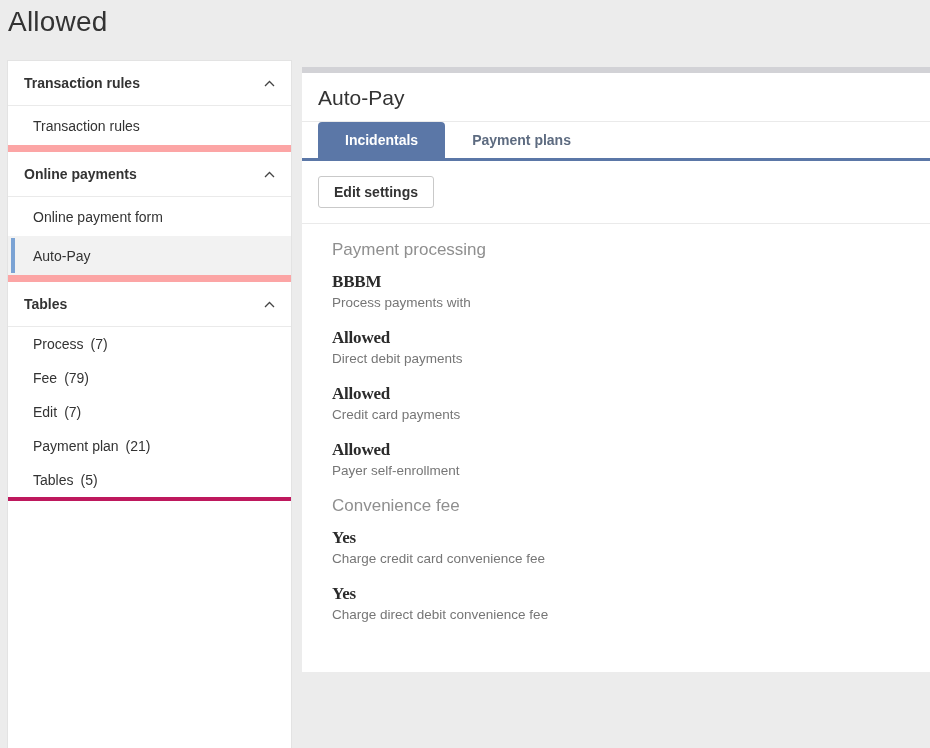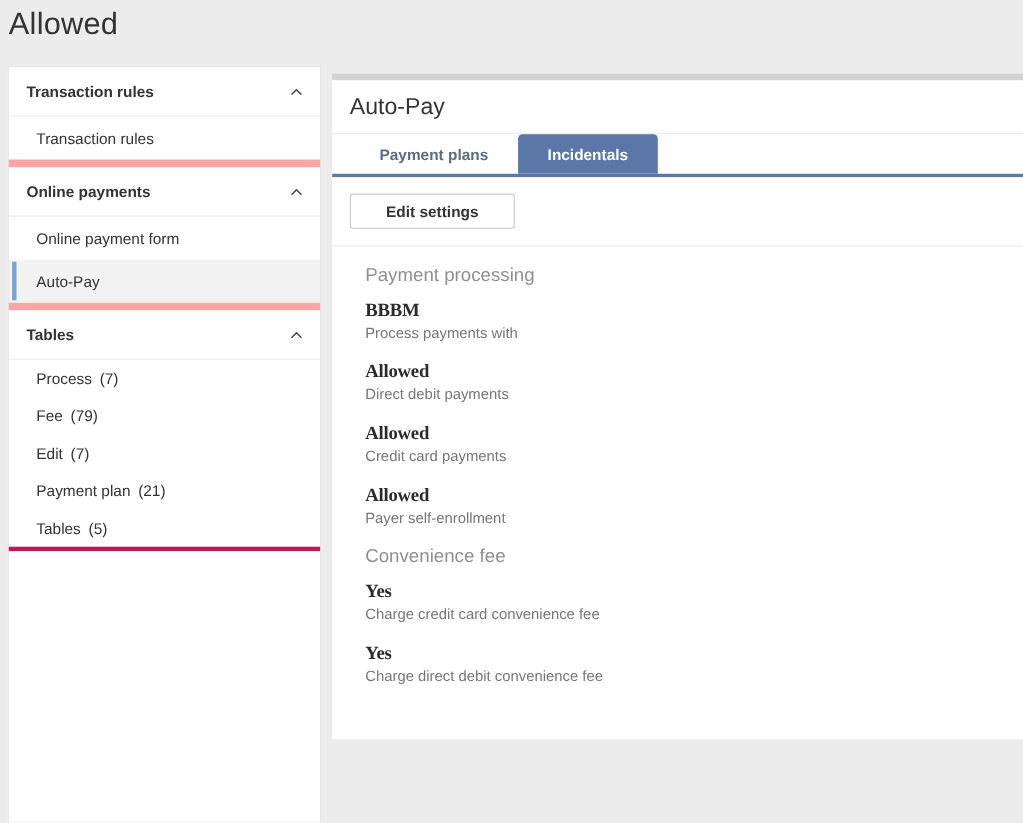--- a/index.html
+++ b/index.html
@@ -50,21 +50,21 @@
     border-bottom:3px solid #5b77a7;
   }
   .tab {
     padding:10px 27px; font-size:14px; font-weight:bold; color:#5d6b80;
     cursor:pointer; white-space:nowrap;
   }
   .tab.active { background:#5b77a7; color:#fff; border-radius:4px 4px 0 0; }
   .btn-row { padding:15px 16px; }
   .btn {
     background:#fff; border:1px solid #c9c9c9; border-radius:3px;
-    padding:7px 32px; font-size:14px; font-weight:bold; color:#333;
+    padding:7px 15px; font-size:14px; font-weight:bold; color:#333;
     font-family:"Liberation Sans", sans-serif; cursor:pointer;
   }
   .divider { height:1px; background:#eaeaea; }
   .settings { padding:16px 16px 32px 30px; }
   .section-heading { font-size:17px; color:#8f8f8f; margin:0 0 12px; line-height:20px; }
   .field { margin-bottom:17px; }
   .field-value { font-size:17px; font-weight:bold; color:#2b2b2b; line-height:20px; letter-spacing:-0.2px;font-family:Liberation Serif, serif; }
   .field-label { font-size:13.5px; color:#767676; margin-top:3px; line-height:16px; }
 </style>
 </head>
@@ -140,22 +140,22 @@
 
   </aside>
 
   <div class="main">
     <div class="hscrollbar"></div>
     <div class="card">
 
       <div class="card-title">Auto-Pay</div>
 
       <div class="tabs">
+        <div class="tab active">Incidentals</div>
         <div class="tab">Payment plans</div>
-        <div class="tab active">Incidentals</div>
       </div>
 
       <div class="btn-row">
         <button class="btn">Edit settings</button>
       </div>
 
       <div class="divider"></div>
 
       <div class="settings">
 

